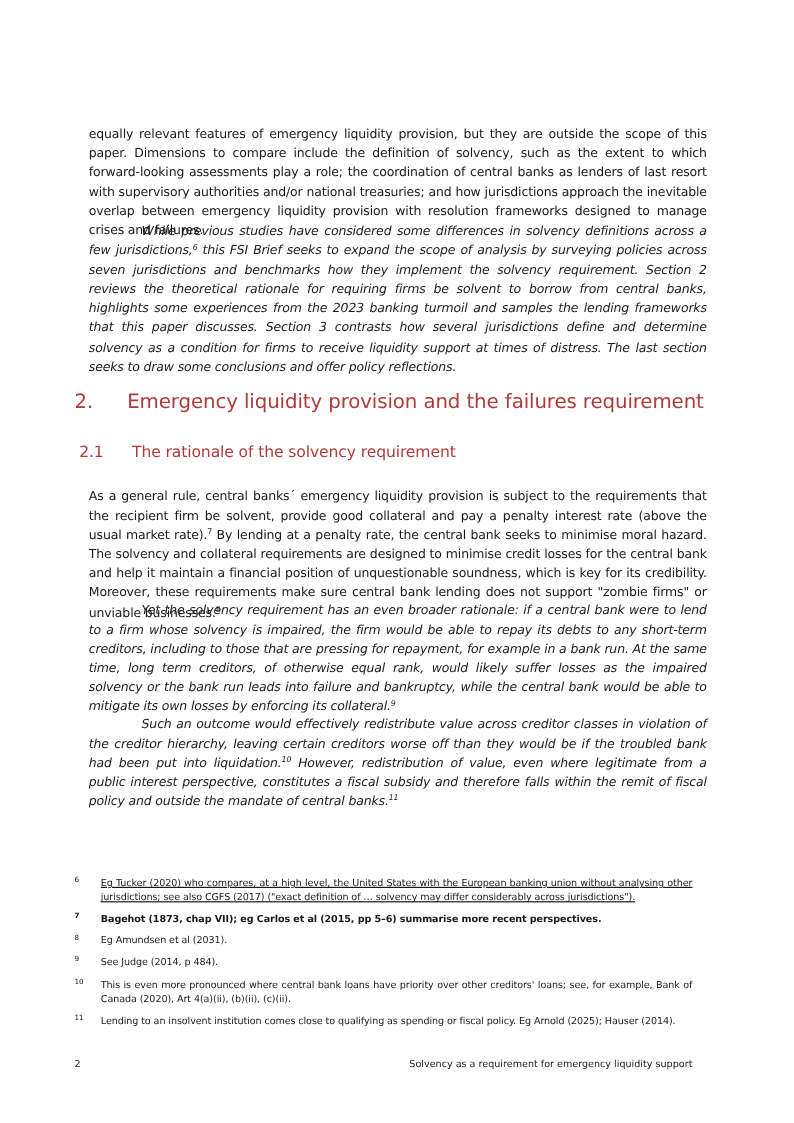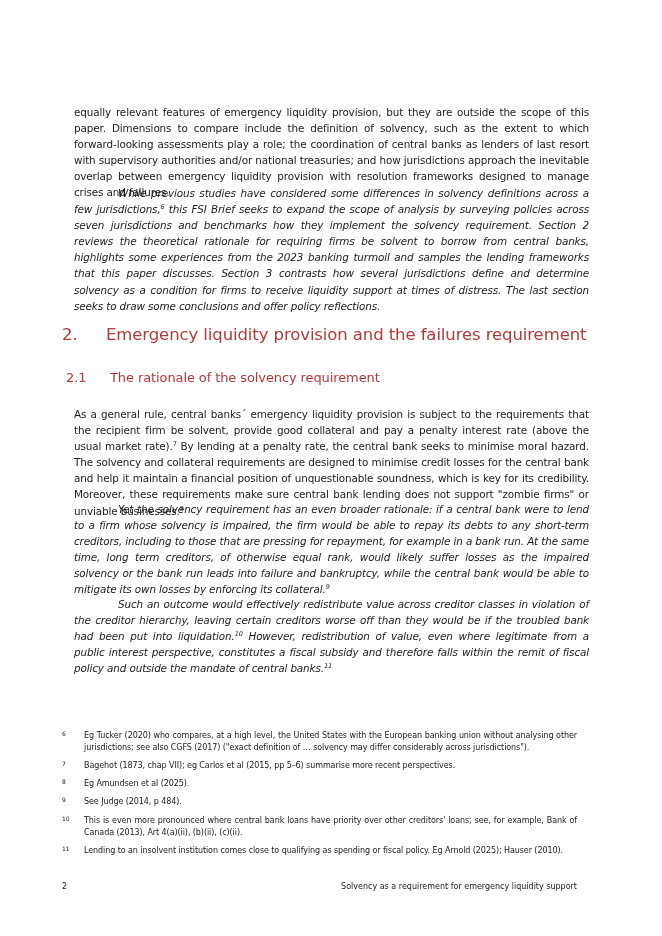--- a/index.html
+++ b/index.html
@@ -35,42 +35,42 @@
   <h2 class="h2"><span class="num">2.</span><span>Emergency liquidity provision and the failures requirement</span></h2>
 
   <h3 class="h3"><span class="num">2.1</span><span>The rationale of the solvency requirement</span></h3>
 
   <p class="para" style="top:394px;"><span>As a general rule, central banks´ emergency liquidity provision is subject to the requirements that the recipient firm be solvent, provide good collateral and pay a penalty interest rate (above the usual market rate).</span><sup>7</sup><span>  By lending at a penalty rate, the central bank seeks to minimise moral hazard. The solvency and collateral requirements are designed to minimise credit losses for the central bank and help it maintain a financial position of unquestionable soundness, which is key for its credibility. Moreover, these requirements make sure central bank lending does not support "zombie firms" or unviable businesses.</span><sup>8</sup></p>
 
   <p class="para indent" style="top:489px;"><span>Yet the solvency requirement has an even broader rationale: if a central bank were to lend to a firm whose solvency is impaired, the firm would be able to repay its debts to any short-term creditors, including to those that are pressing for repayment, for example in a bank run. At the same time, long term creditors, of otherwise equal rank, would likely suffer losses as the impaired solvency or the bank run leads into failure and bankruptcy, while the central bank would be able to mitigate its own losses by enforcing its collateral.</span><sup>9</sup></p>
 
   <p class="para indent" style="top:584px;"><span>Such an outcome would effectively redistribute value across creditor classes in violation of the creditor hierarchy, leaving certain creditors worse off than they would be if the troubled bank had been put into liquidation.</span><sup>10</sup><span> However, redistribution of value, even where legitimate from a public interest perspective, constitutes a fiscal subsidy and therefore falls within the remit of fiscal policy and outside the mandate of central banks.</span><sup>11</sup></p>
 
-  <div class="fn" style="top:730px;">
+  <div class="fn" style="top:730px;text-decoration:underline;">
     <span class="fnum">6</span>
     <span class="ftext">Eg Tucker (2020) who compares, at a high level, the United States with the European banking union without analysing other jurisdictions; see also CGFS (2017) ("exact definition of … solvency may differ considerably across jurisdictions").</span>
   </div>
-  <div class="fn" style="top:760px;">
+  <div class="fn" style="top:760px;font-weight:bold;">
     <span class="fnum">7</span>
     <span class="ftext">Bagehot (1873, chap VII); eg Carlos et al (2015, pp 5–6) summarise more recent perspectives.</span>
   </div>
   <div class="fn" style="top:778px;">
     <span class="fnum">8</span>
-    <span class="ftext">Eg Amundsen et al (2025).</span>
+    <span class="ftext">Eg Amundsen et al (2031).</span>
   </div>
   <div class="fn" style="top:796px;">
     <span class="fnum">9</span>
     <span class="ftext">See Judge (2014, p 484).</span>
   </div>
   <div class="fn" style="top:815px;">
     <span class="fnum">10</span>
-    <span class="ftext">This is even more pronounced where central bank loans have priority over other creditors' loans; see, for example, Bank of Canada (2013), Art 4(a)(ii), (b)(ii), (c)(ii).</span>
+    <span class="ftext">This is even more pronounced where central bank loans have priority over other creditors' loans; see, for example, Bank of Canada (2020), Art 4(a)(ii), (b)(ii), (c)(ii).</span>
   </div>
   <div class="fn" style="top:845px;">
     <span class="fnum">11</span>
-    <span class="ftext">Lending to an insolvent institution comes close to qualifying as spending or fiscal policy. Eg Arnold (2025); Hauser (2010).</span>
+    <span class="ftext">Lending to an insolvent institution comes close to qualifying as spending or fiscal policy. Eg Arnold (2025); Hauser (2014).</span>
   </div>
 
   <div class="footer">
     <span class="pg">2</span>
     <span class="rt">Solvency as a requirement for emergency liquidity support</span>
   </div>
 </div>
 
 </body></html>

